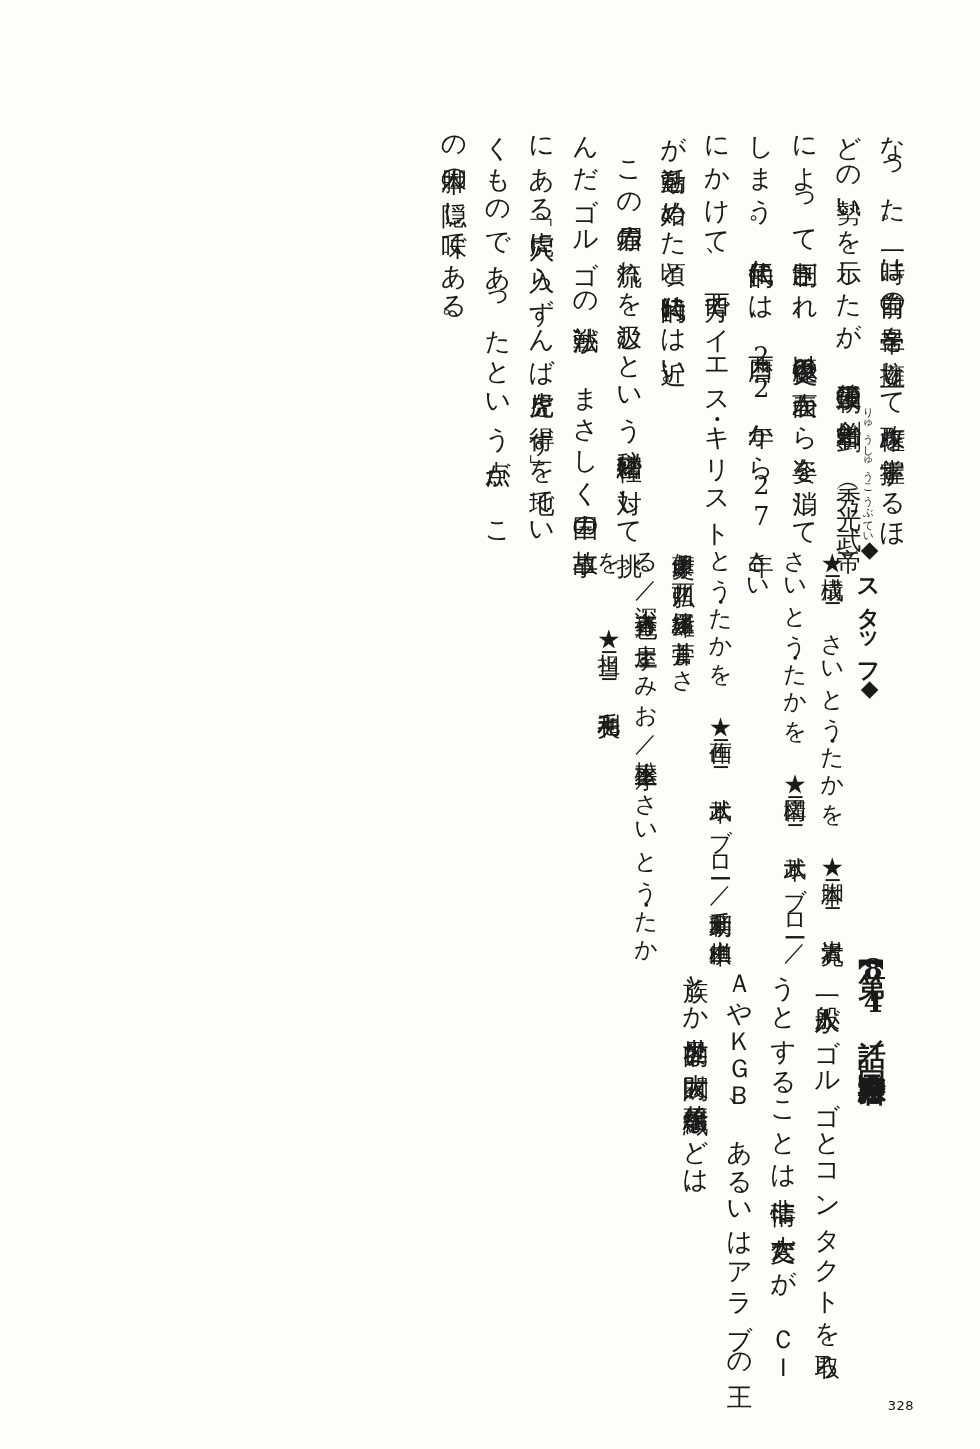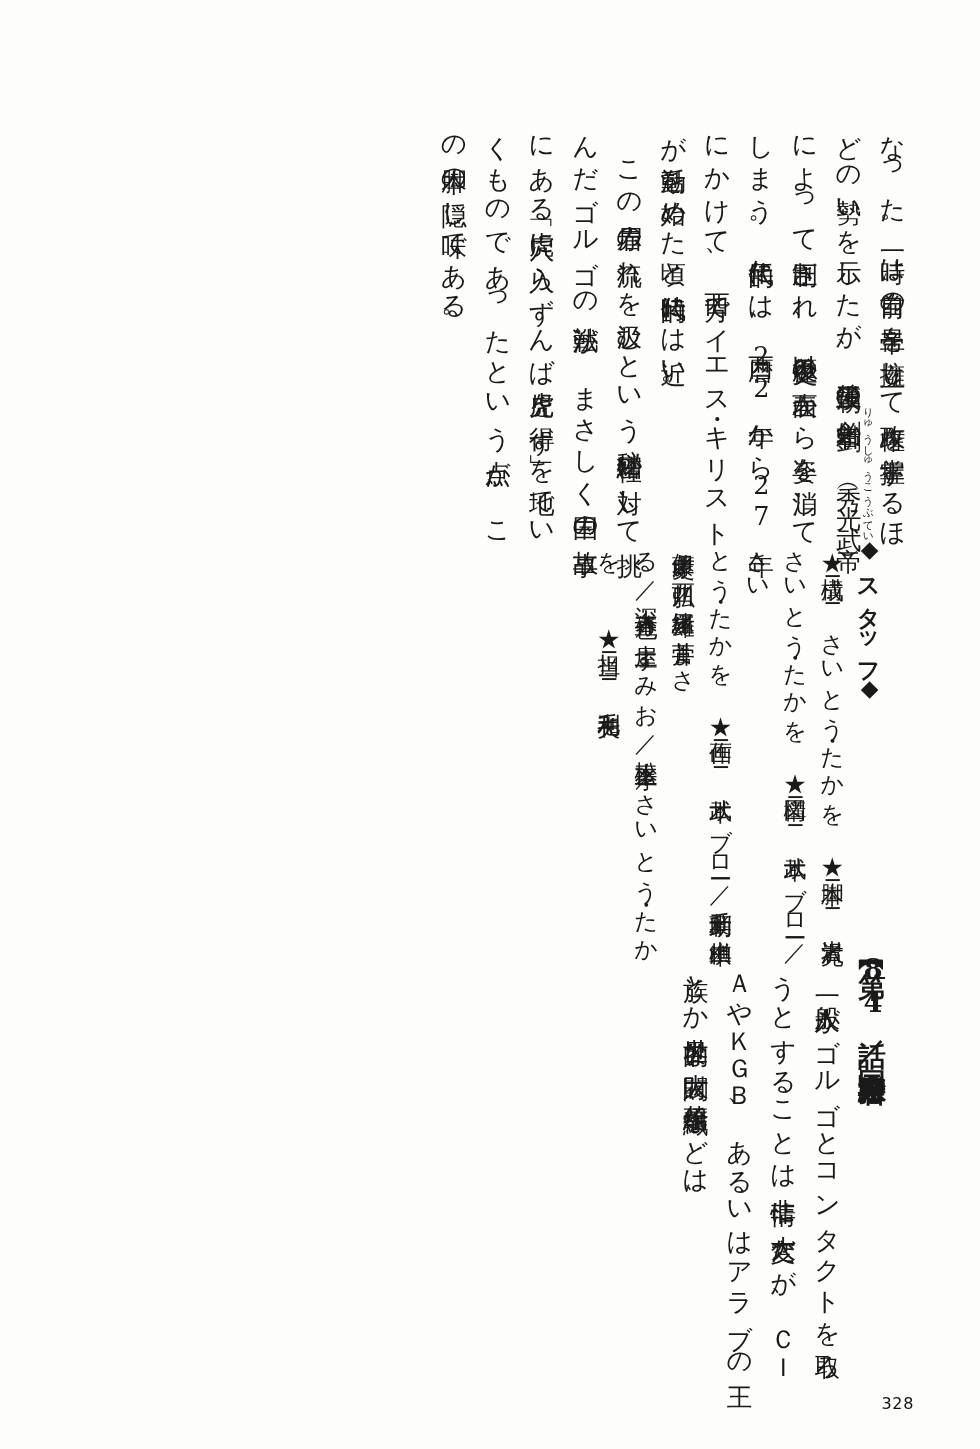--- a/index.html
+++ b/index.html
@@ -62,21 +62,21 @@
   }
   .chapter-title {
     font-weight: bold;
     font-size: 27.5px;
     letter-spacing: 0.04em;
   }
   .page-number {
     position: absolute;
     right: 66px;
     bottom: 36px;
-    font-size: 16px;
+    font-size: 13px;
     font-family: "DejaVu Sans", sans-serif;
     color: #111;
     letter-spacing: 0.04em;
   }
 </style>
 </head>
 <body>
 
 <div class="page">
 

